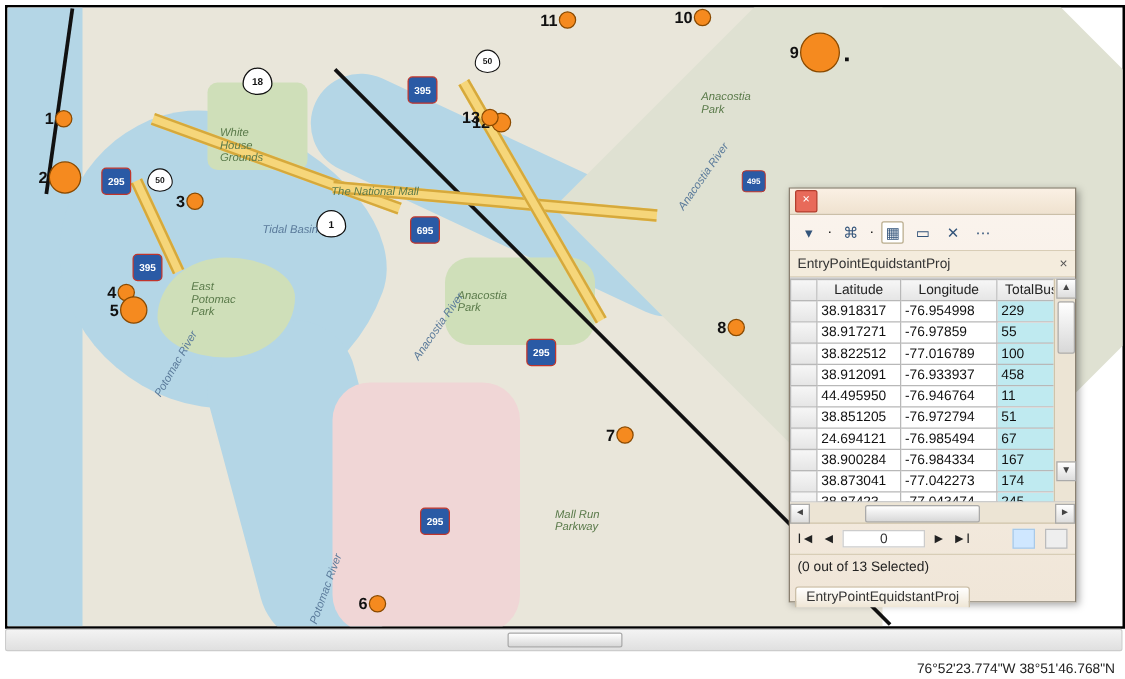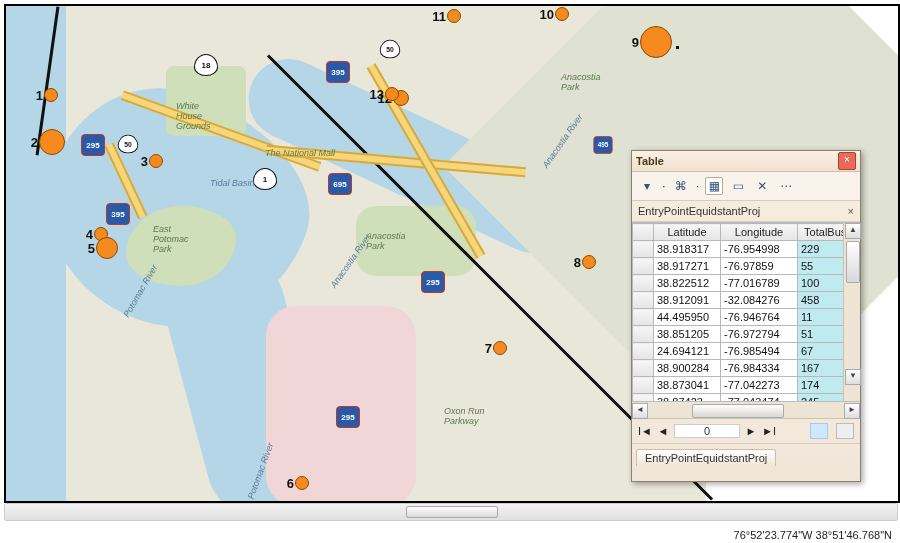--- a/index.html
+++ b/index.html
@@ -107,21 +107,21 @@
 Potomac
 Park</span>
       <span class="mapnote" style="left:360px;top:225px;white-space:pre">Anacostia
 Park</span>
       <span class="mapnote" style="left:555px;top:66px;white-space:pre">Anacostia
 Park</span>
       <span class="mapnote" style="left:313px;top:250px;color:#5a7a9a;transform:rotate(-55deg)">Anacostia River</span>
       <span class="mapnote" style="left:525px;top:130px;color:#5a7a9a;transform:rotate(-55deg)">Anacostia River</span>
       <span class="mapnote" style="left:105px;top:280px;color:#5a7a9a;transform:rotate(-60deg)">Potomac River</span>
       <span class="mapnote" style="left:225px;top:460px;color:#5a7a9a;transform:rotate(-70deg)">Potomac River</span>
-      <span class="mapnote" style="left:438px;top:400px;white-space:pre">Oxon Run
+      <span class="mapnote" style="left:438px;top:400px;white-space:pre">Mall Run
 Parkway</span>
 
       <div id="marker-layer">
           <div class="marker" style="left: 45px; top: 89px; width: 12px; height: 12px;"></div>
           <div class="mlabel" style="left: 39px; top: 89px;">1</div>
           <div class="marker" style="left: 46px; top: 136px; width: 24px; height: 24px;"></div>
           <div class="mlabel" style="left: 34px; top: 136px;">2</div>
           <div class="marker" style="left: 150px; top: 155px; width: 12px; height: 12px;"></div>
           <div class="mlabel" style="left: 144px; top: 155px;">3</div>
           <div class="marker" style="left: 95px; top: 228px; width: 12px; height: 12px;"></div>
@@ -148,21 +148,20 @@
     </div>
   </div>
 
   <div class="hsb">
       <div class="thumb"></div>
     </div>
   <div class="status">76°52'23.774"W  38°51'46.768"N</div>
 
   <div class="tblwin">
     <div class="titlebar">
-      <span class="t">Table</span>
       <span class="tclose">×</span>
     </div>
     <div class="toolbar">
       <span class="tb-ico">▾</span>·
       <span class="tb-ico">⌘</span>·
       <span class="tb-ico sel">▦</span>
       <span class="tb-ico">▭</span>
       <span class="tb-ico">✕</span>
       <span class="tb-ico">⋯</span>
     </div>
@@ -196,21 +195,21 @@
               </tr>
               <tr>
                 <td class="rowhdr"></td>
                 <td>38.822512</td>
                 <td>-77.016789</td>
                 <td class="col-tot">100</td>
               </tr>
               <tr>
                 <td class="rowhdr"></td>
                 <td>38.912091</td>
-                <td>-32.084276</td>
+                <td>-76.933937</td>
                 <td class="col-tot">458</td>
               </tr>
               <tr>
                 <td class="rowhdr"></td>
                 <td>44.495950</td>
                 <td>-76.946764</td>
                 <td class="col-tot">11</td>
               </tr>
               <tr>
                 <td class="rowhdr"></td>
@@ -259,17 +258,18 @@
     <div class="nav">
       <span class="nbtn">I◄</span>
       <span class="nbtn">◄</span>
       <span class="recno">0</span>
       <span class="nbtn">►</span>
       <span class="nbtn">►I</span>
       <span style="flex:1"></span>
       <span class="modebtn sel"></span>
       <span class="modebtn off"></span>
     </div>
+    <div class="selcount">(0 out of 13 Selected)</div>
     <div class="tabbar">
       <div class="tab">EntryPointEquidstantProj</div>
     </div>
   </div>
 </div>
 
 </body></html>

